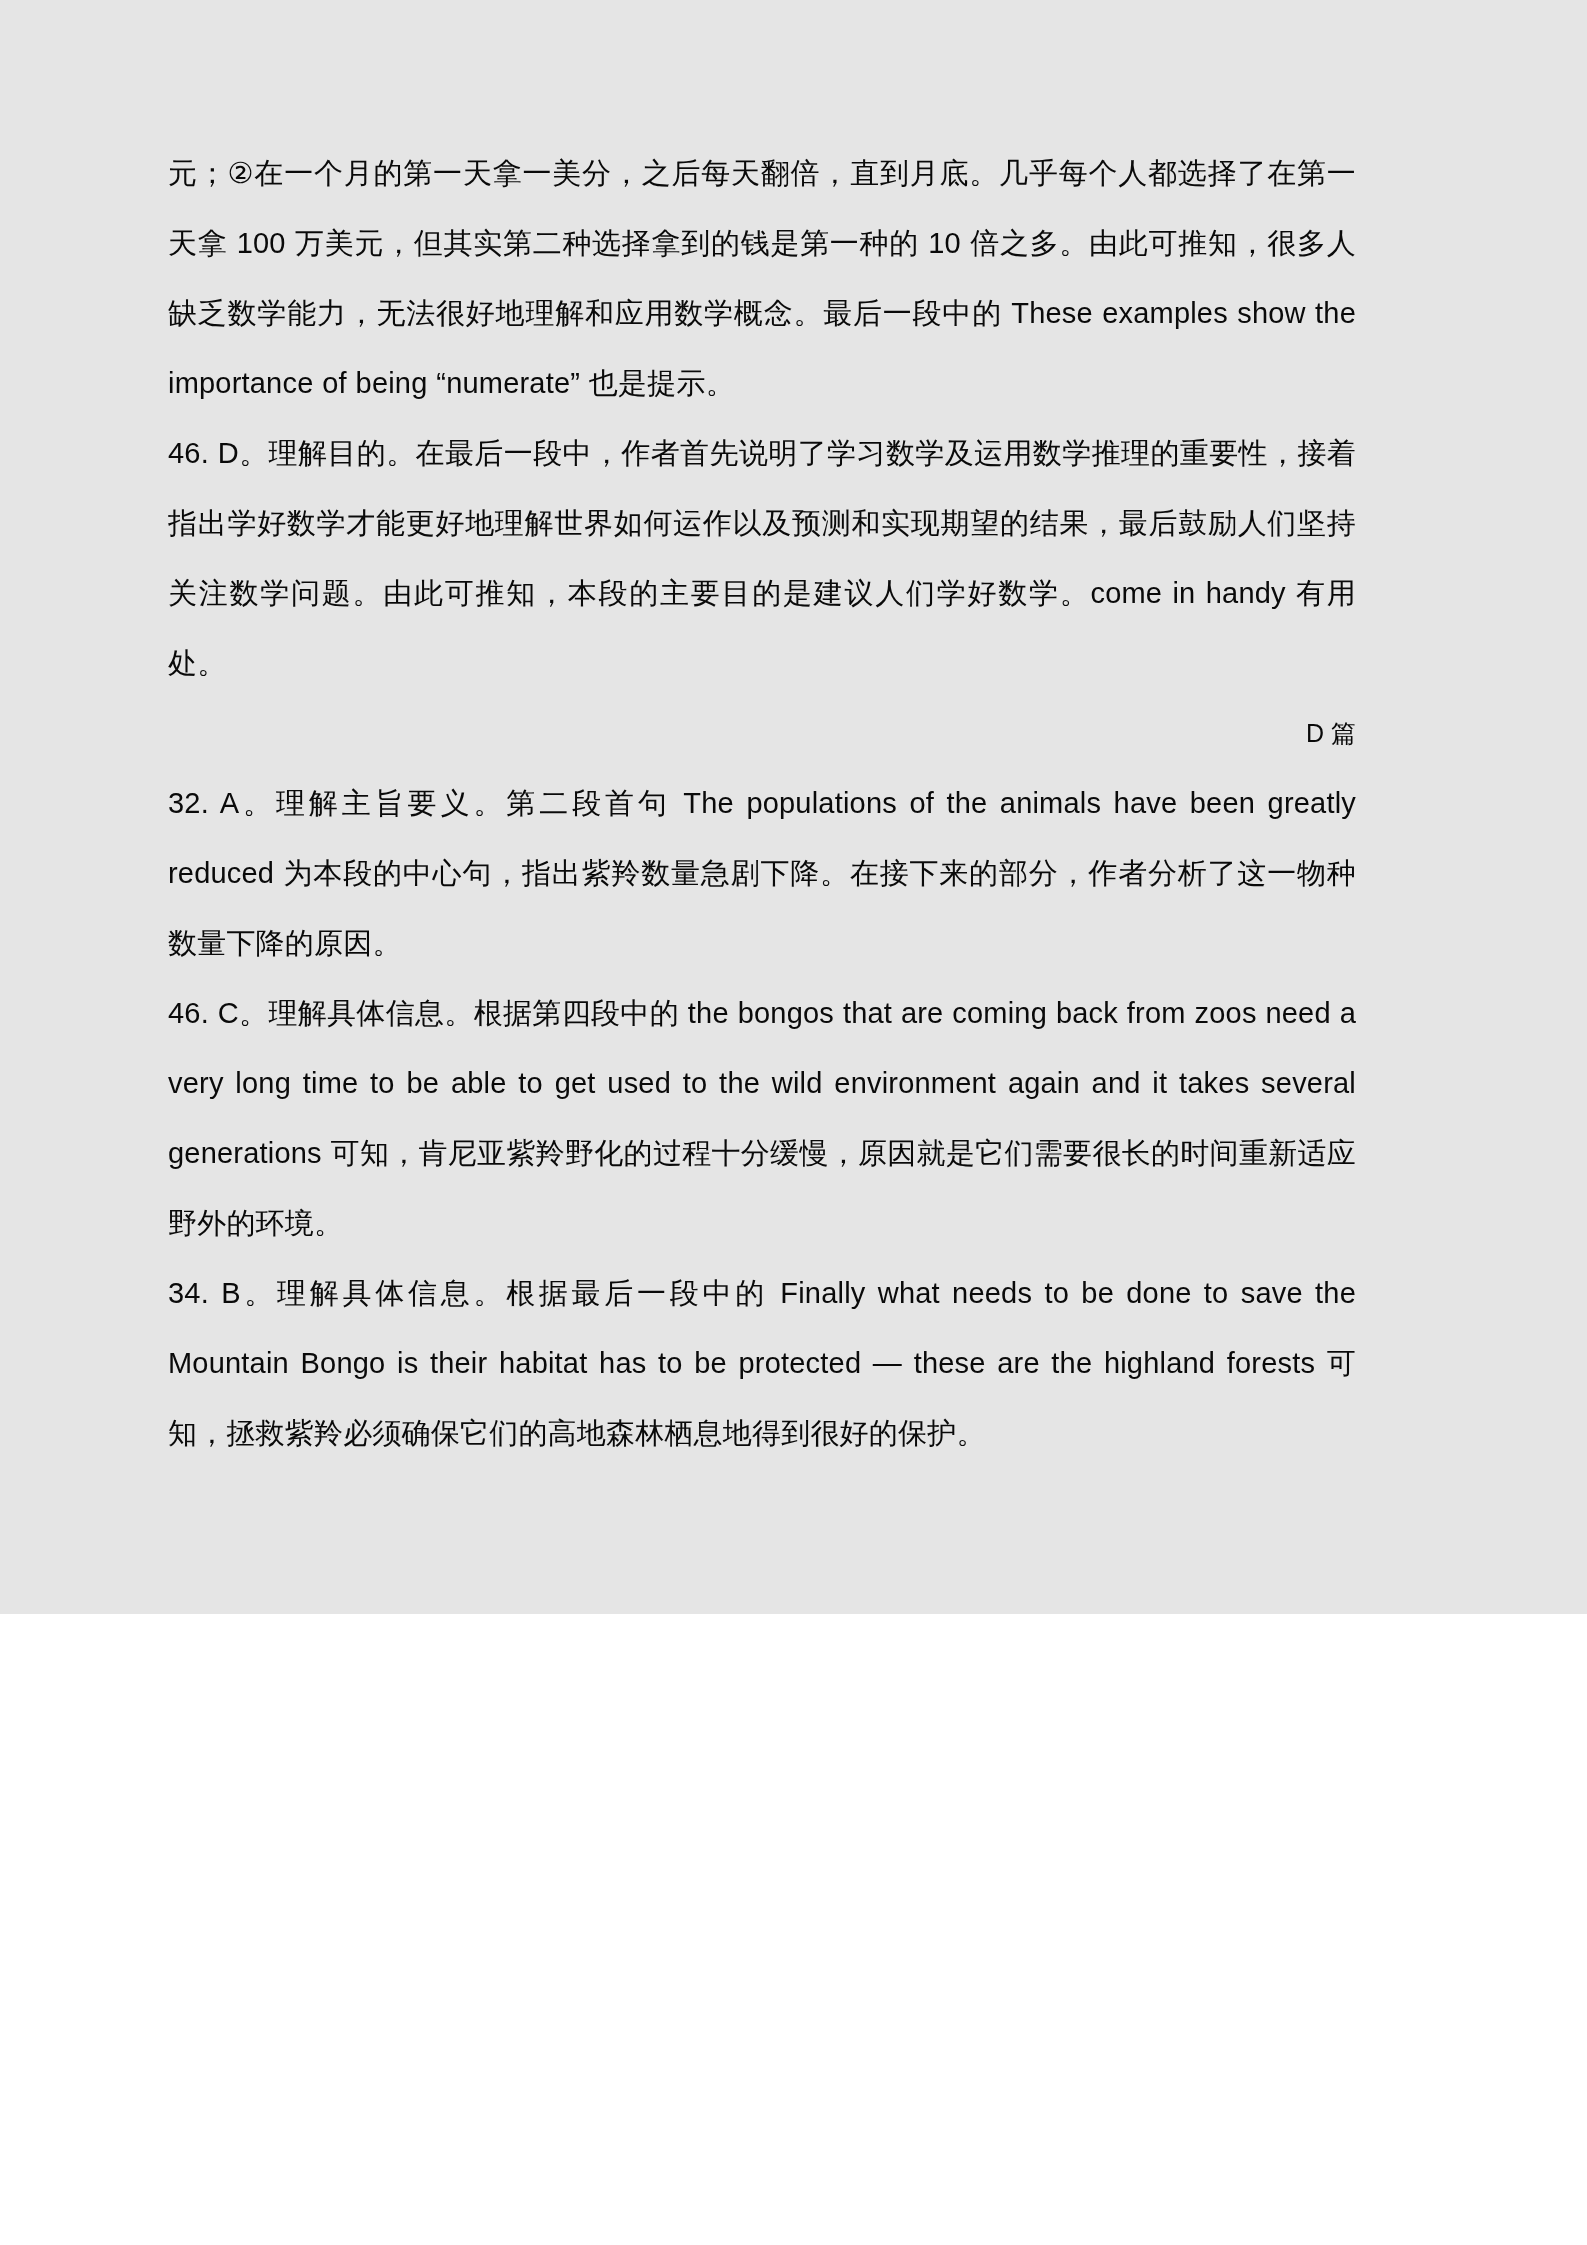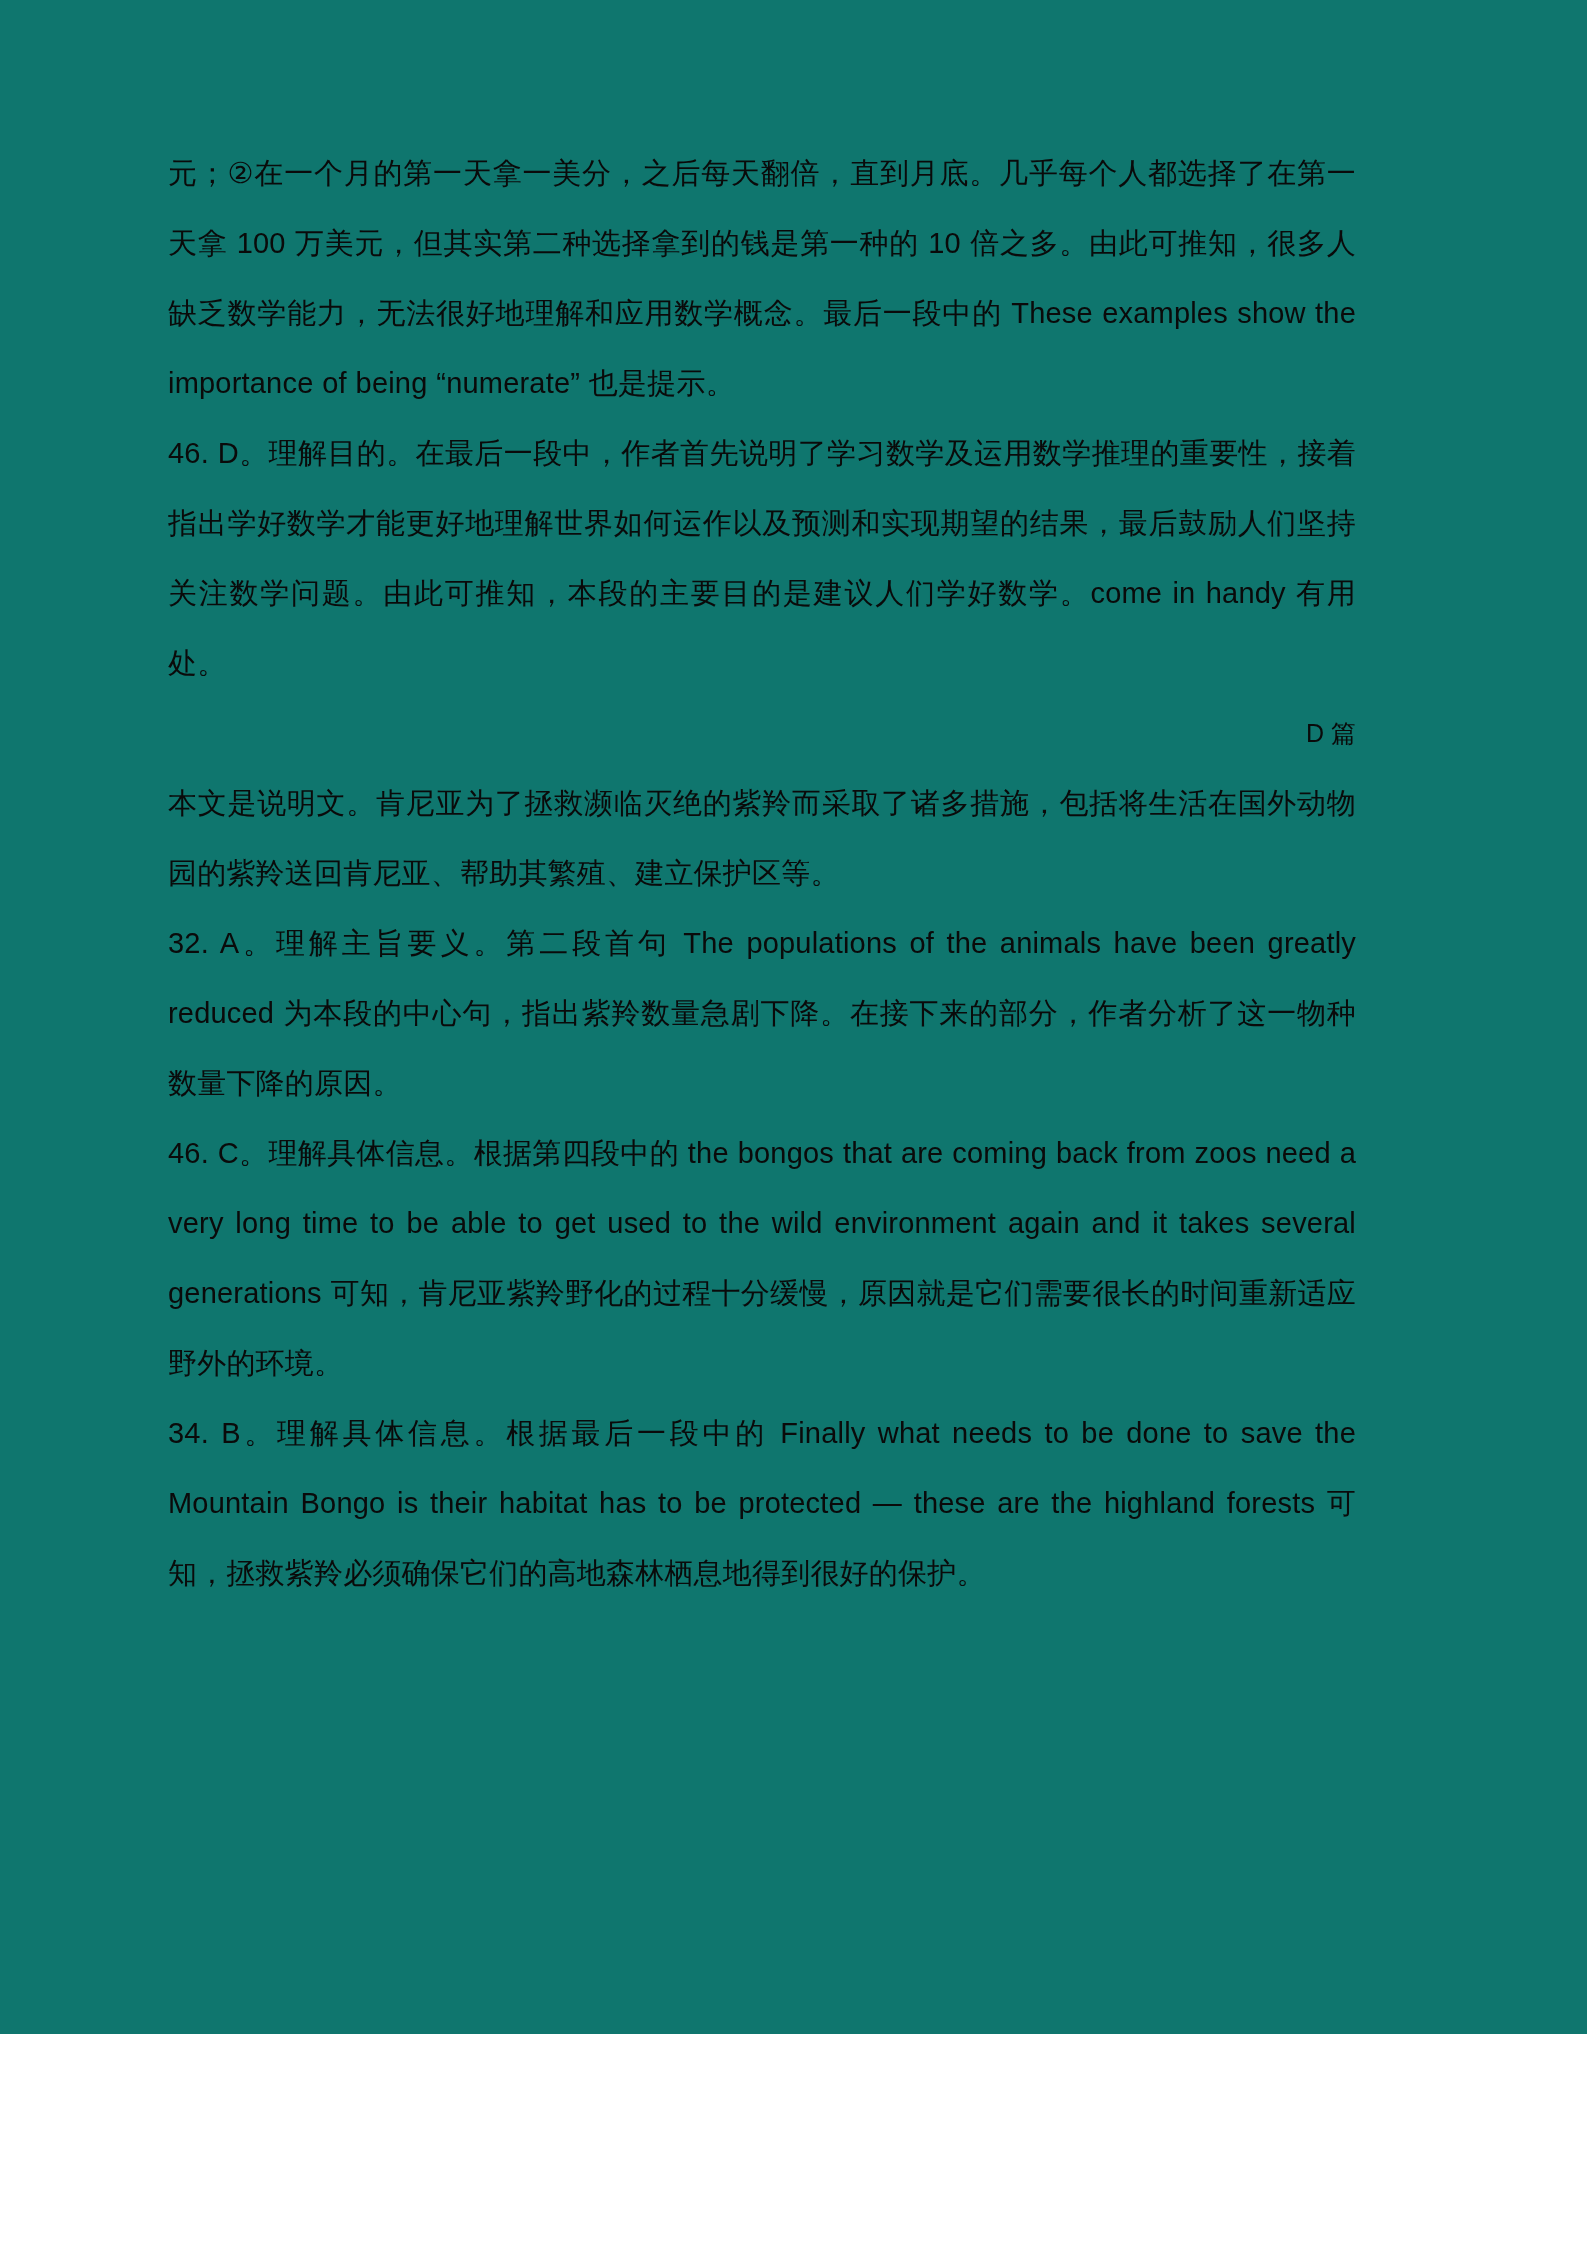--- a/index.html
+++ b/index.html
@@ -4,22 +4,22 @@
 <title>Answer Key Page</title>
 <style>
   html, body {
     margin: 0;
     padding: 0;
     background: #ffffff;
   }
   .page {
     position: relative;
     width: 1587px;
-    height: 2034px;
-    background: #0f766e;
+    height: 1614px;
+    background: #e5e5e5;
     margin: 0 auto;
     overflow: hidden;
     font-family: "Liberation Sans", "DejaVu Sans", sans-serif;
     color: #000000;
   }
   .content {
     position: absolute;
     left: 168px;
     top: 138px;
     width: 1188px;
@@ -57,21 +57,20 @@
 <div class="page">
   <div class="content">
 
     <p class="para">元；②在一个月的第一天拿一美分，之后每天翻倍，直到月底。几乎每个人都选择了在第一天拿 100 万美元，但其实第二种选择拿到的钱是第一种的 10 倍之多。由此可推知，很多人缺乏数学能力，无法很好地理解和应用数学概念。最后一段中的 These examples show the importance of being “numerate” 也是提示。</p>
 
     <p class="para cont">46. D。理解目的。在最后一段中，作者首先说明了学习数学及运用数学推理的重要性，接着指出学好数学才能更好地理解世界如何运作以及预测和实现期望的结果，最后鼓励人们坚持关注数学问题。由此可推知，本段的主要目的是建议人们学好数学。come in handy 有用处。</p>
 
     <p class="small-line">D 篇</p>
 
 
-    <p class="para cont">本文是说明文。肯尼亚为了拯救濒临灭绝的紫羚而采取了诸多措施，包括将生活在国外动物园的紫羚送回肯尼亚、帮助其繁殖、建立保护区等。</p>
 
     <p class="para cont">32. A。理解主旨要义。第二段首句 The populations of the animals have been greatly reduced 为本段的中心句，指出紫羚数量急剧下降。在接下来的部分，作者分析了这一物种数量下降的原因。</p>
 
     <p class="para cont">46. C。理解具体信息。根据第四段中的 the bongos that are coming back from zoos need a very long time to be able to get used to the wild environment again and it takes several generations 可知，肯尼亚紫羚野化的过程十分缓慢，原因就是它们需要很长的时间重新适应野外的环境。</p>
 
     <p class="para cont">34. B。理解具体信息。根据最后一段中的 Finally what needs to be done to save the Mountain Bongo is their habitat has to be protected — these are the highland forests 可知，拯救紫羚必须确保它们的高地森林栖息地得到很好的保护。</p>
 
   </div>
 </div>
 

